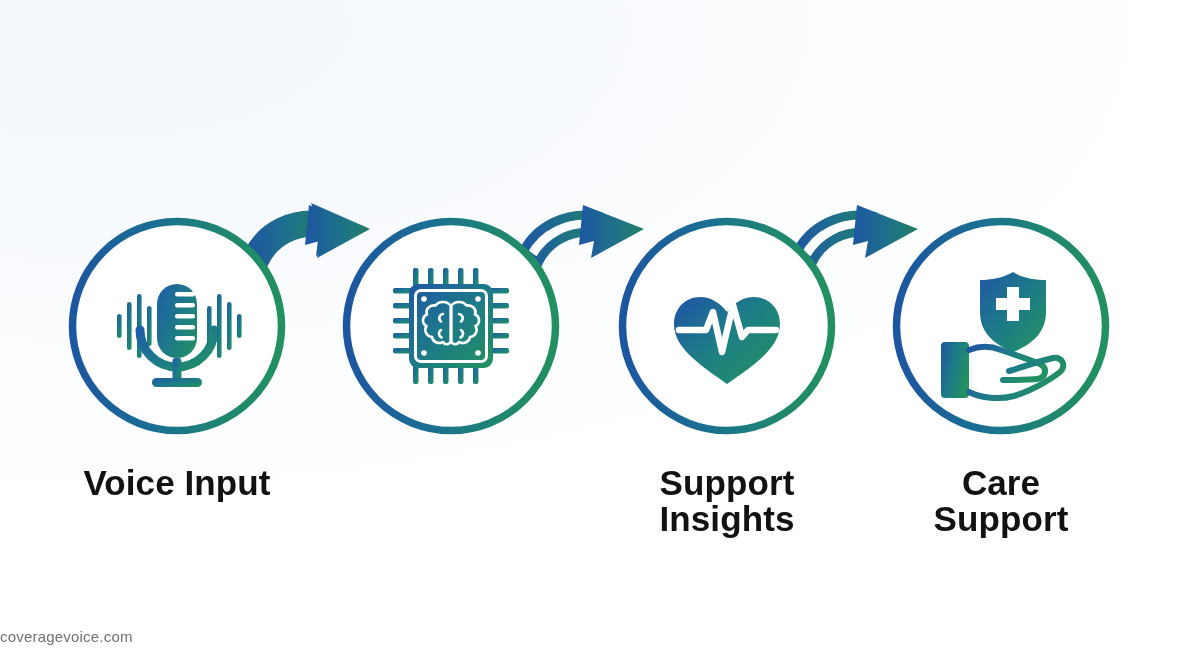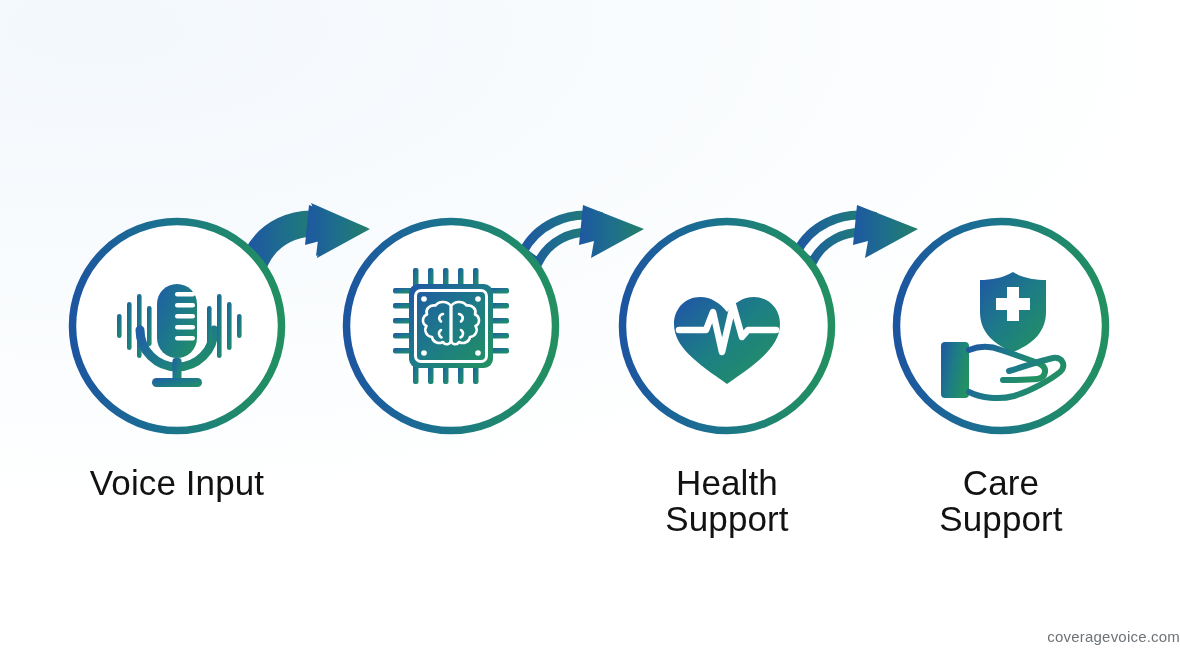--- a/index.html
+++ b/index.html
@@ -25,34 +25,34 @@
     position: absolute;
     inset: 0;
     width: 1180px;
     height: 659px;
     display: block;
   }
   .step-label {
     position: absolute;
     text-align: center;
     font-family: "Liberation Sans", sans-serif;
-    font-weight: 400;
+    font-weight: 700;
     font-size: 35px;
     line-height: 36px;
     color: #121212;
     letter-spacing: 0.1px;
     white-space: pre-line;
     transform: translateX(-50%);
   }
   .footer-note {
     position: absolute;
     left: 0;
     right: 0;
     top: 628px;
-    text-align: right;
+    text-align: left;
     font-family: "Liberation Sans", sans-serif;
     font-size: 15px;
     color: #6d7378;
     letter-spacing: 0.2px;
   }
 </style>
 </head>
 <body>
 
 <div id="stage">
@@ -290,19 +290,19 @@
                  c17 -5 36 -16 46 -24
                  c7 -6 2 -16 -7 -14
                  c-10 2 -30 9 -44 13" fill="none" stroke="url(#iconGradHand)" stroke-width="6" stroke-linecap="round" stroke-linejoin="round"></path>
       </g>
     </g>
   </svg>
 
   <div class="step-label" style="left:177px; top:465px; width:260px;">Voice Input</div>
 
 
-  <div class="step-label" style="left:727px; top:465px; width:200px;">Health Support</div>
+  <div class="step-label" style="left:727px; top:465px; width:200px;">Support Insights</div>
 
   <div class="step-label" style="left:1001px; top:465px; width:200px;">Care Support</div>
 
   <div class="footer-note">coveragevoice.com</div>
 
 </div>
 
 </body></html>

